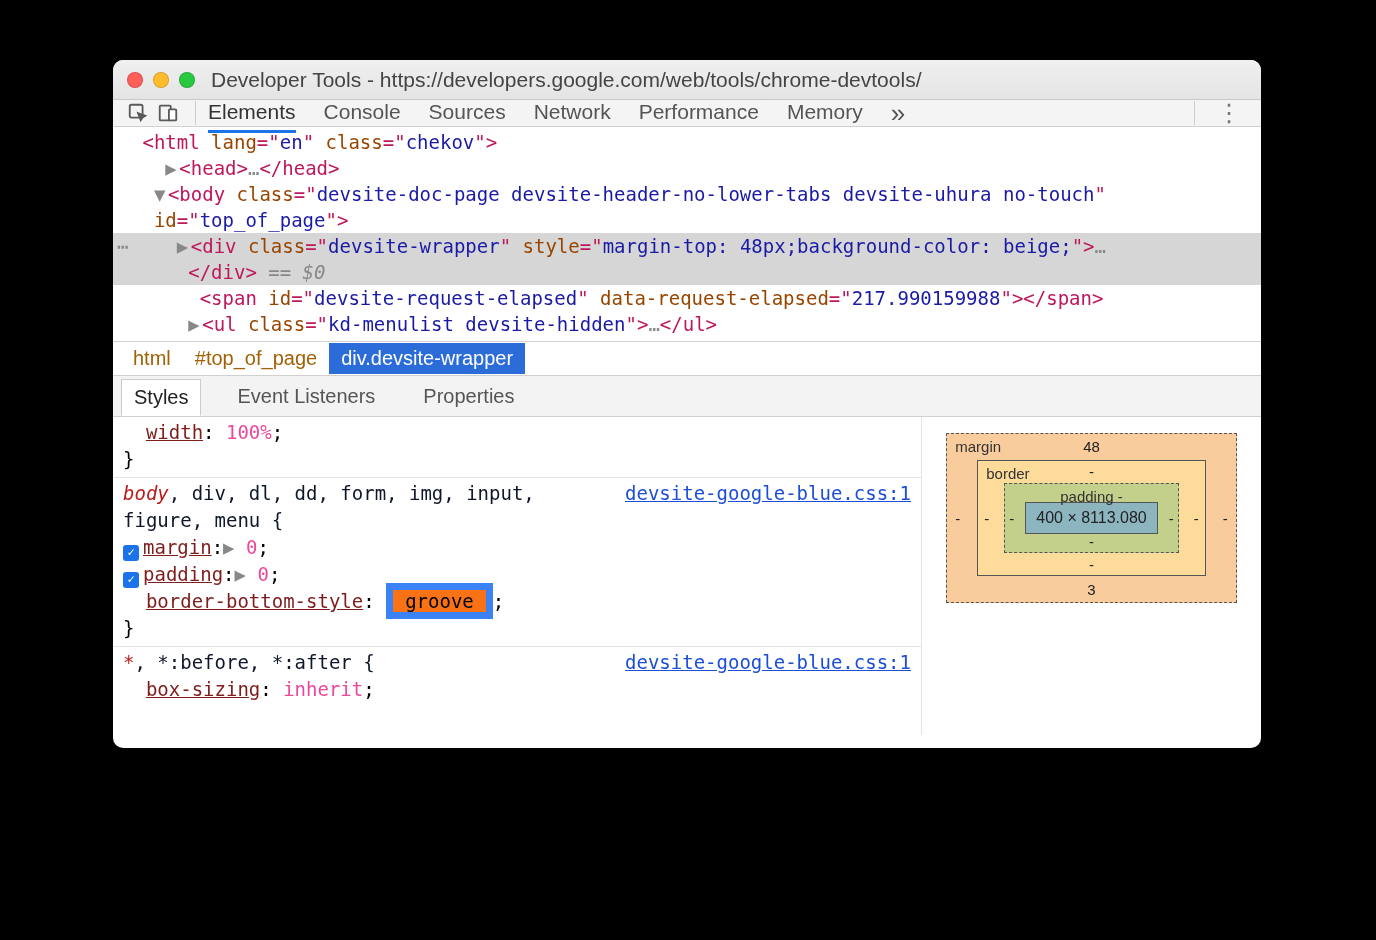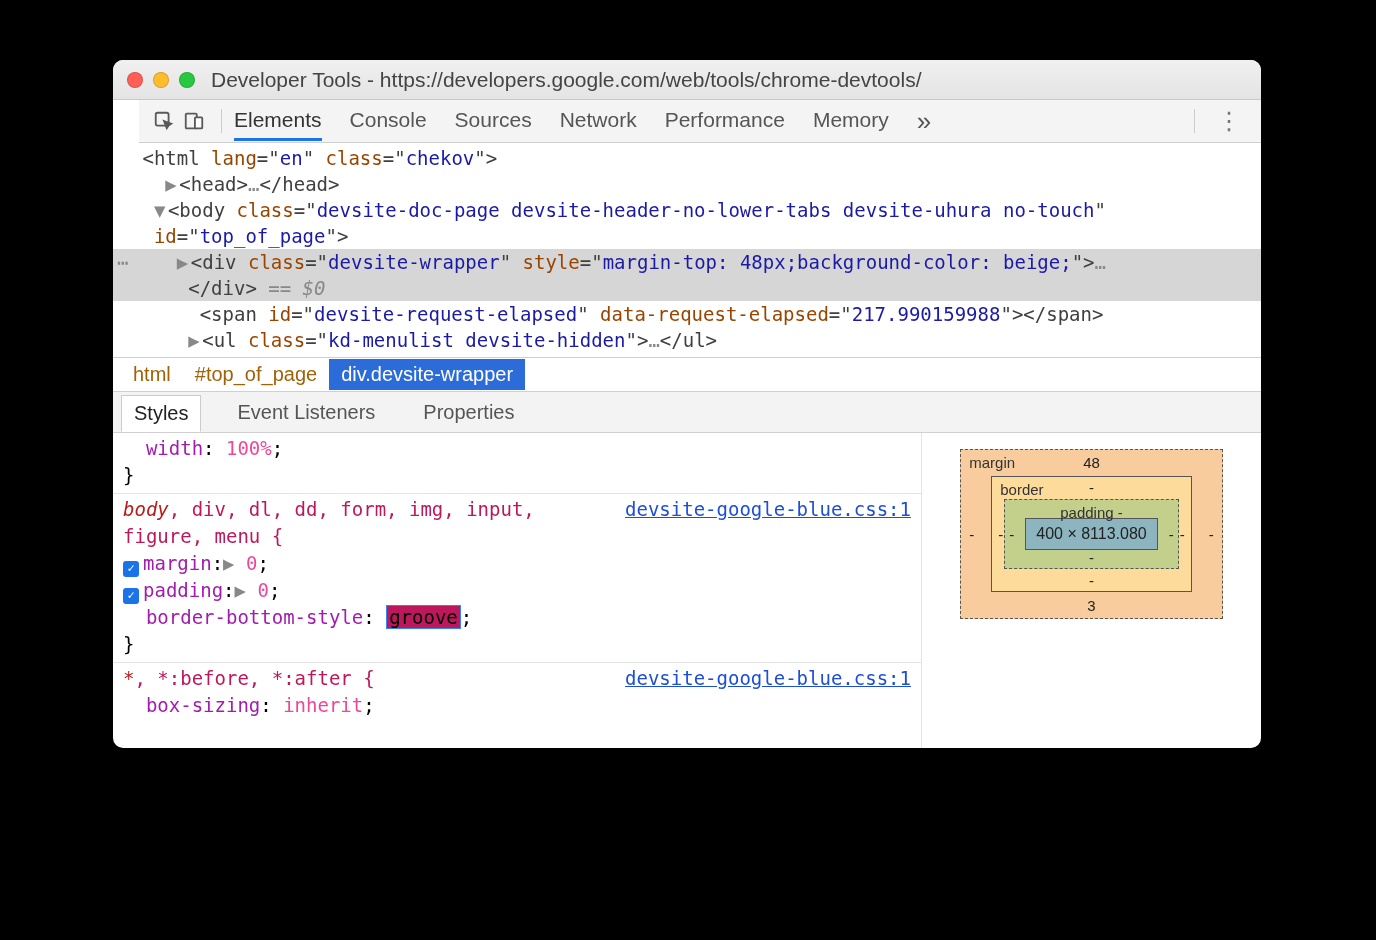--- a/index.html
+++ b/index.html
@@ -4,58 +4,58 @@
 <style>
   * { box-sizing: border-box; margin: 0; padding: 0; }
   body { background: #000; font-family: -apple-system, "Helvetica Neue", Arial, sans-serif; width: 1376px; height: 940px; overflow: hidden; }
   .window { position: absolute; left: 113px; top: 60px; width: 1148px; height: 688px; background: #fff; border-radius: 10px; box-shadow: 0 25px 60px rgba(0,0,0,0.6); overflow: hidden; }
   .titlebar { height: 40px; background: linear-gradient(#f0f0f0,#e4e4e4); border-bottom: 1px solid #c9c9c9; display: flex; align-items: center; padding: 0 14px; }
   .traffic { display: flex; gap: 10px; margin-right: 16px; }
   .dot { width: 16px; height: 16px; border-radius: 50%; border: 1px solid rgba(0,0,0,0.15); }
   .dot.red { background:#ff5f57; } .dot.yellow{ background:#ffbd2e;} .dot.green{ background:#28c940;}
   .wtitle { font-size: 21px; color:#444; white-space: nowrap; }
 
-  .toolbar { height: 43px; border-bottom: 1px solid #d0d0d0; display: flex; align-items: center; padding: 0 10px; background:#f4f4f4;margin-left:26px; }
+  .toolbar { height: 27px; border-bottom: 1px solid #d0d0d0; display: flex; align-items: center; padding: 0 10px; background:#f4f4f4; }
   .tb-icon { width:30px; height:30px; display:flex; align-items:center; justify-content:center; color:#5a5a5a; }
   .tb-sep { width:1px; height:24px; background:#ccc; margin: 0 12px; }
   .tabs { display:flex; gap:28px; font-size:21px; color:#555; }
   .tab { cursor:pointer; padding: 6px 0; }
   .tab.active { color:#333; border-bottom: 3px solid #1a73e8; }
   .more-chevron { margin-left:28px; font-size:26px; color:#555; }
   .spacer { flex:1; }
   .kebab { font-size:24px; color:#777; padding:0 10px; }
 
   .dom { font-family: Menlo, Monaco, Consolas, monospace; font-size:19px; line-height:26px; padding: 2px 0 0 0; position:relative; }
   .dom .line { white-space: pre; padding-left: 18px; }
-  .tagc { color:#404040; } .attrn{ color:#994500;} .attrv{ color:#1a1aa6;} .gray{color:#888;}
+  .tagc { color:#be185d; } .attrn{ color:#994500;} .attrv{ color:#1a1aa6;} .gray{color:#888;}
   .line.sel { background:#d6d6d6; }
   .dom .ellips { position:absolute; left:4px; color:#888; }
   .dom .tri { color:#888; display:inline-block; width:14px; }
 
   .breadcrumb { height:34px; border-top:1px solid #d0d0d0; display:flex; align-items:center; font-size:20px; padding-left:8px; background:#fff; }
   .bc-item { padding: 4px 12px; color:#a16207; }
   .bc-item.sel { background:#2b6cd8; color:#fff; }
 
   .subtabs { height:42px; background:#f3f3f3; border-top:1px solid #d0d0d0; border-bottom:1px solid #d0d0d0; display:flex; align-items:center; font-size:20px; color:#555; padding-left:8px; gap:24px;text-align:right; }
   .subtab { padding:6px 12px; }
   .subtab.active { background:#fff; border:1px solid #ccc; border-bottom:1px solid #fff; position:relative; top:1px; color:#222; }
 
   .styles-pane { display:flex; height: calc(100% - 40px - 40px - 214px - 34px - 42px); }
   .styles-left { flex:1; font-family: Menlo, Monaco, Consolas, monospace; font-size:19px; line-height:27px; overflow:hidden; }
   .rule { border-bottom:1px solid #e4e4e4; padding:2px 10px 4px 10px; }
-  .selector{ color:#b91c1c;font-style:italic;} .selgray{color:#be185d;} .prop{color:#a21caf;} .val{color:#ec4899;}
+  .selector{ color:#b91c1c;font-style:italic;} .selgray{color:#0f172a;} .prop{color:#7f1d1d;text-decoration:underline;} .val{color:#ec4899;}
   .source { float:right; color:#1d4ed8; text-decoration:underline; }
   .chk { width:16px; height:16px; background:#1a73e8; border-radius:3px; display:inline-flex; align-items:center; justify-content:center; margin-right:4px; position:relative; top:2px; }
   .chk::after{content:"✓"; color:#fff; font-size:12px; font-weight:bold;}
   .tri2{ color:#888; }
-  .valedit { background:#be185d; border:1px solid #3b82f6; padding:0 2px; }
+  .valedit { background:#f97316; border:7px solid #3b82f6; padding:0 12px; }
 
   .boxmodel { width:340px; border-left:1px solid #e4e4e4; display:flex; align-items:flex-start; justify-content:center; padding-top:16px; }
   .bm-margin { background:#f9cc9d; border:1px dashed #555; padding:26px 30px 26px 30px; position:relative; font-size:15px; text-align:center; }
-  .bm-border { background:#fddb9b; border:1px solid #555; padding:22px 12px; position:relative; }
+  .bm-border { background:#fddb9b; border:1px solid #555; padding:22px 26px; position:relative; }
   .bm-padding { background:#c3d08b; border:1px dashed #555; padding:18px 20px; position:relative; }
   .bm-content { background:#8cb5c0; border:1px solid #555; padding:6px 10px; color:#222; font-size:16px; }
   .bm-label { position:absolute; top:4px; left:8px; font-size:15px; color:#333; }
   .bm-num { position:absolute; font-size:15px; color:#222; }
 </style>
 </head>
 <body>
 
 <div class="window">
 

